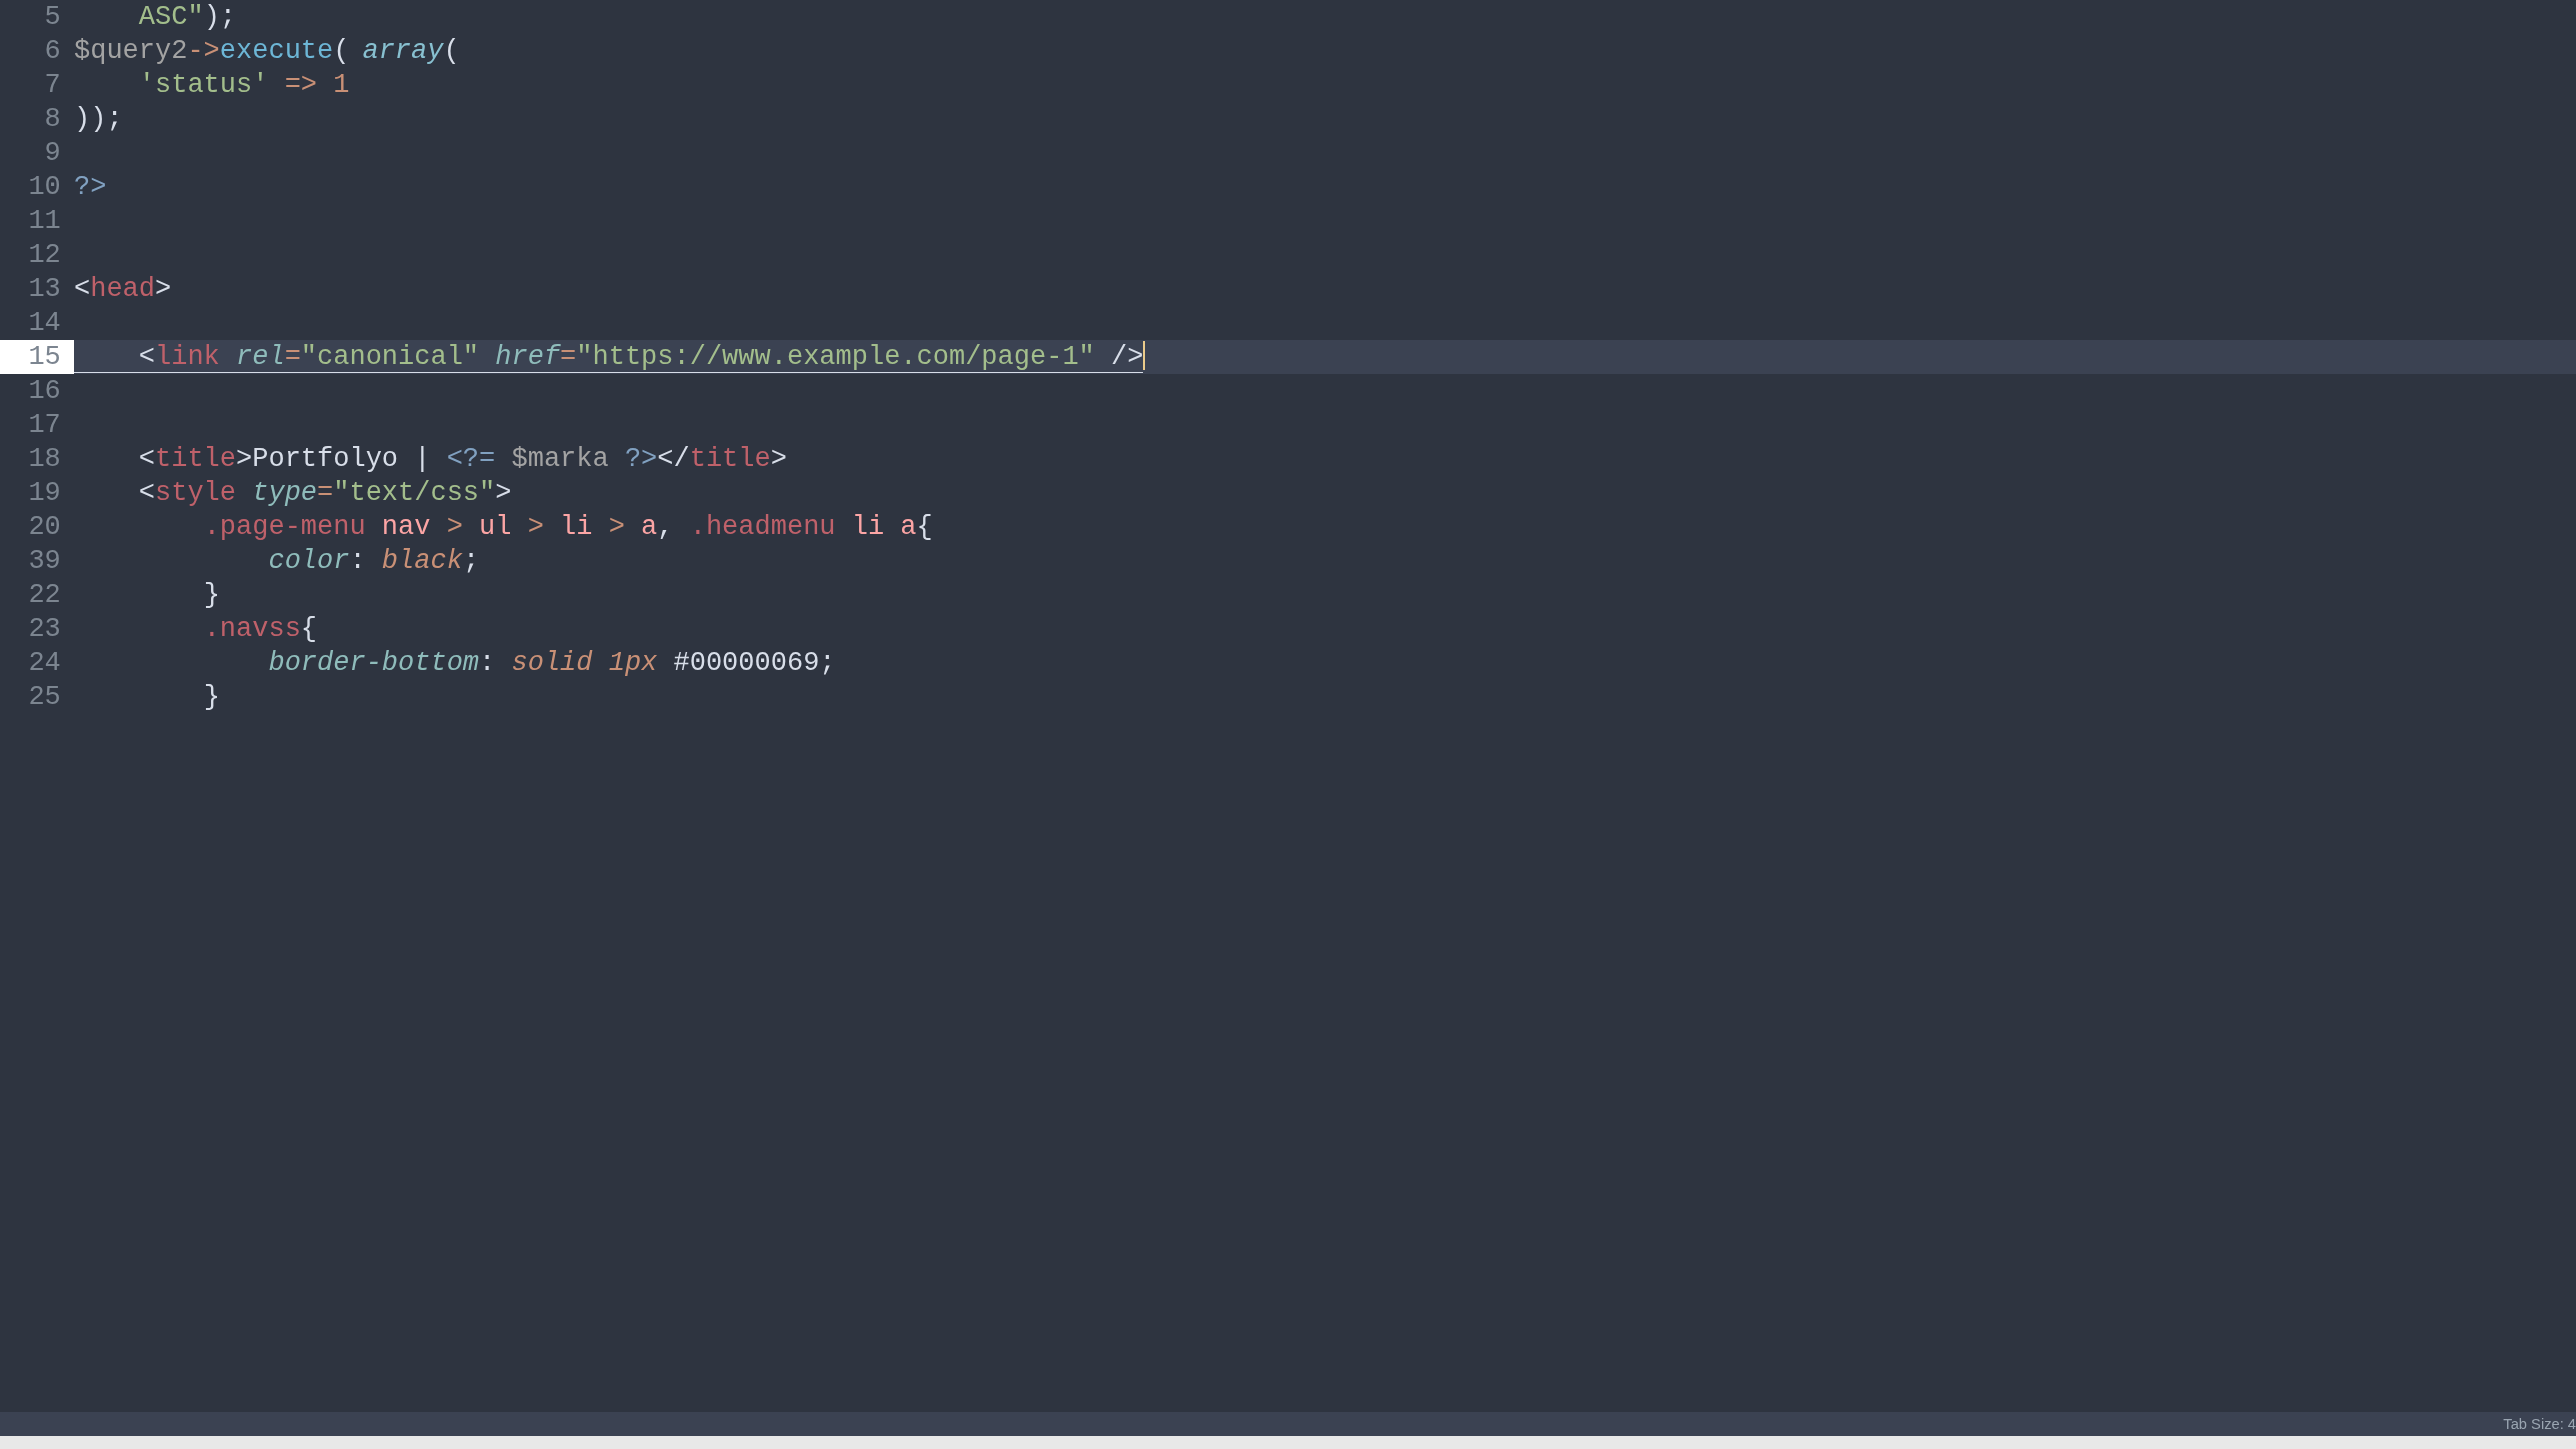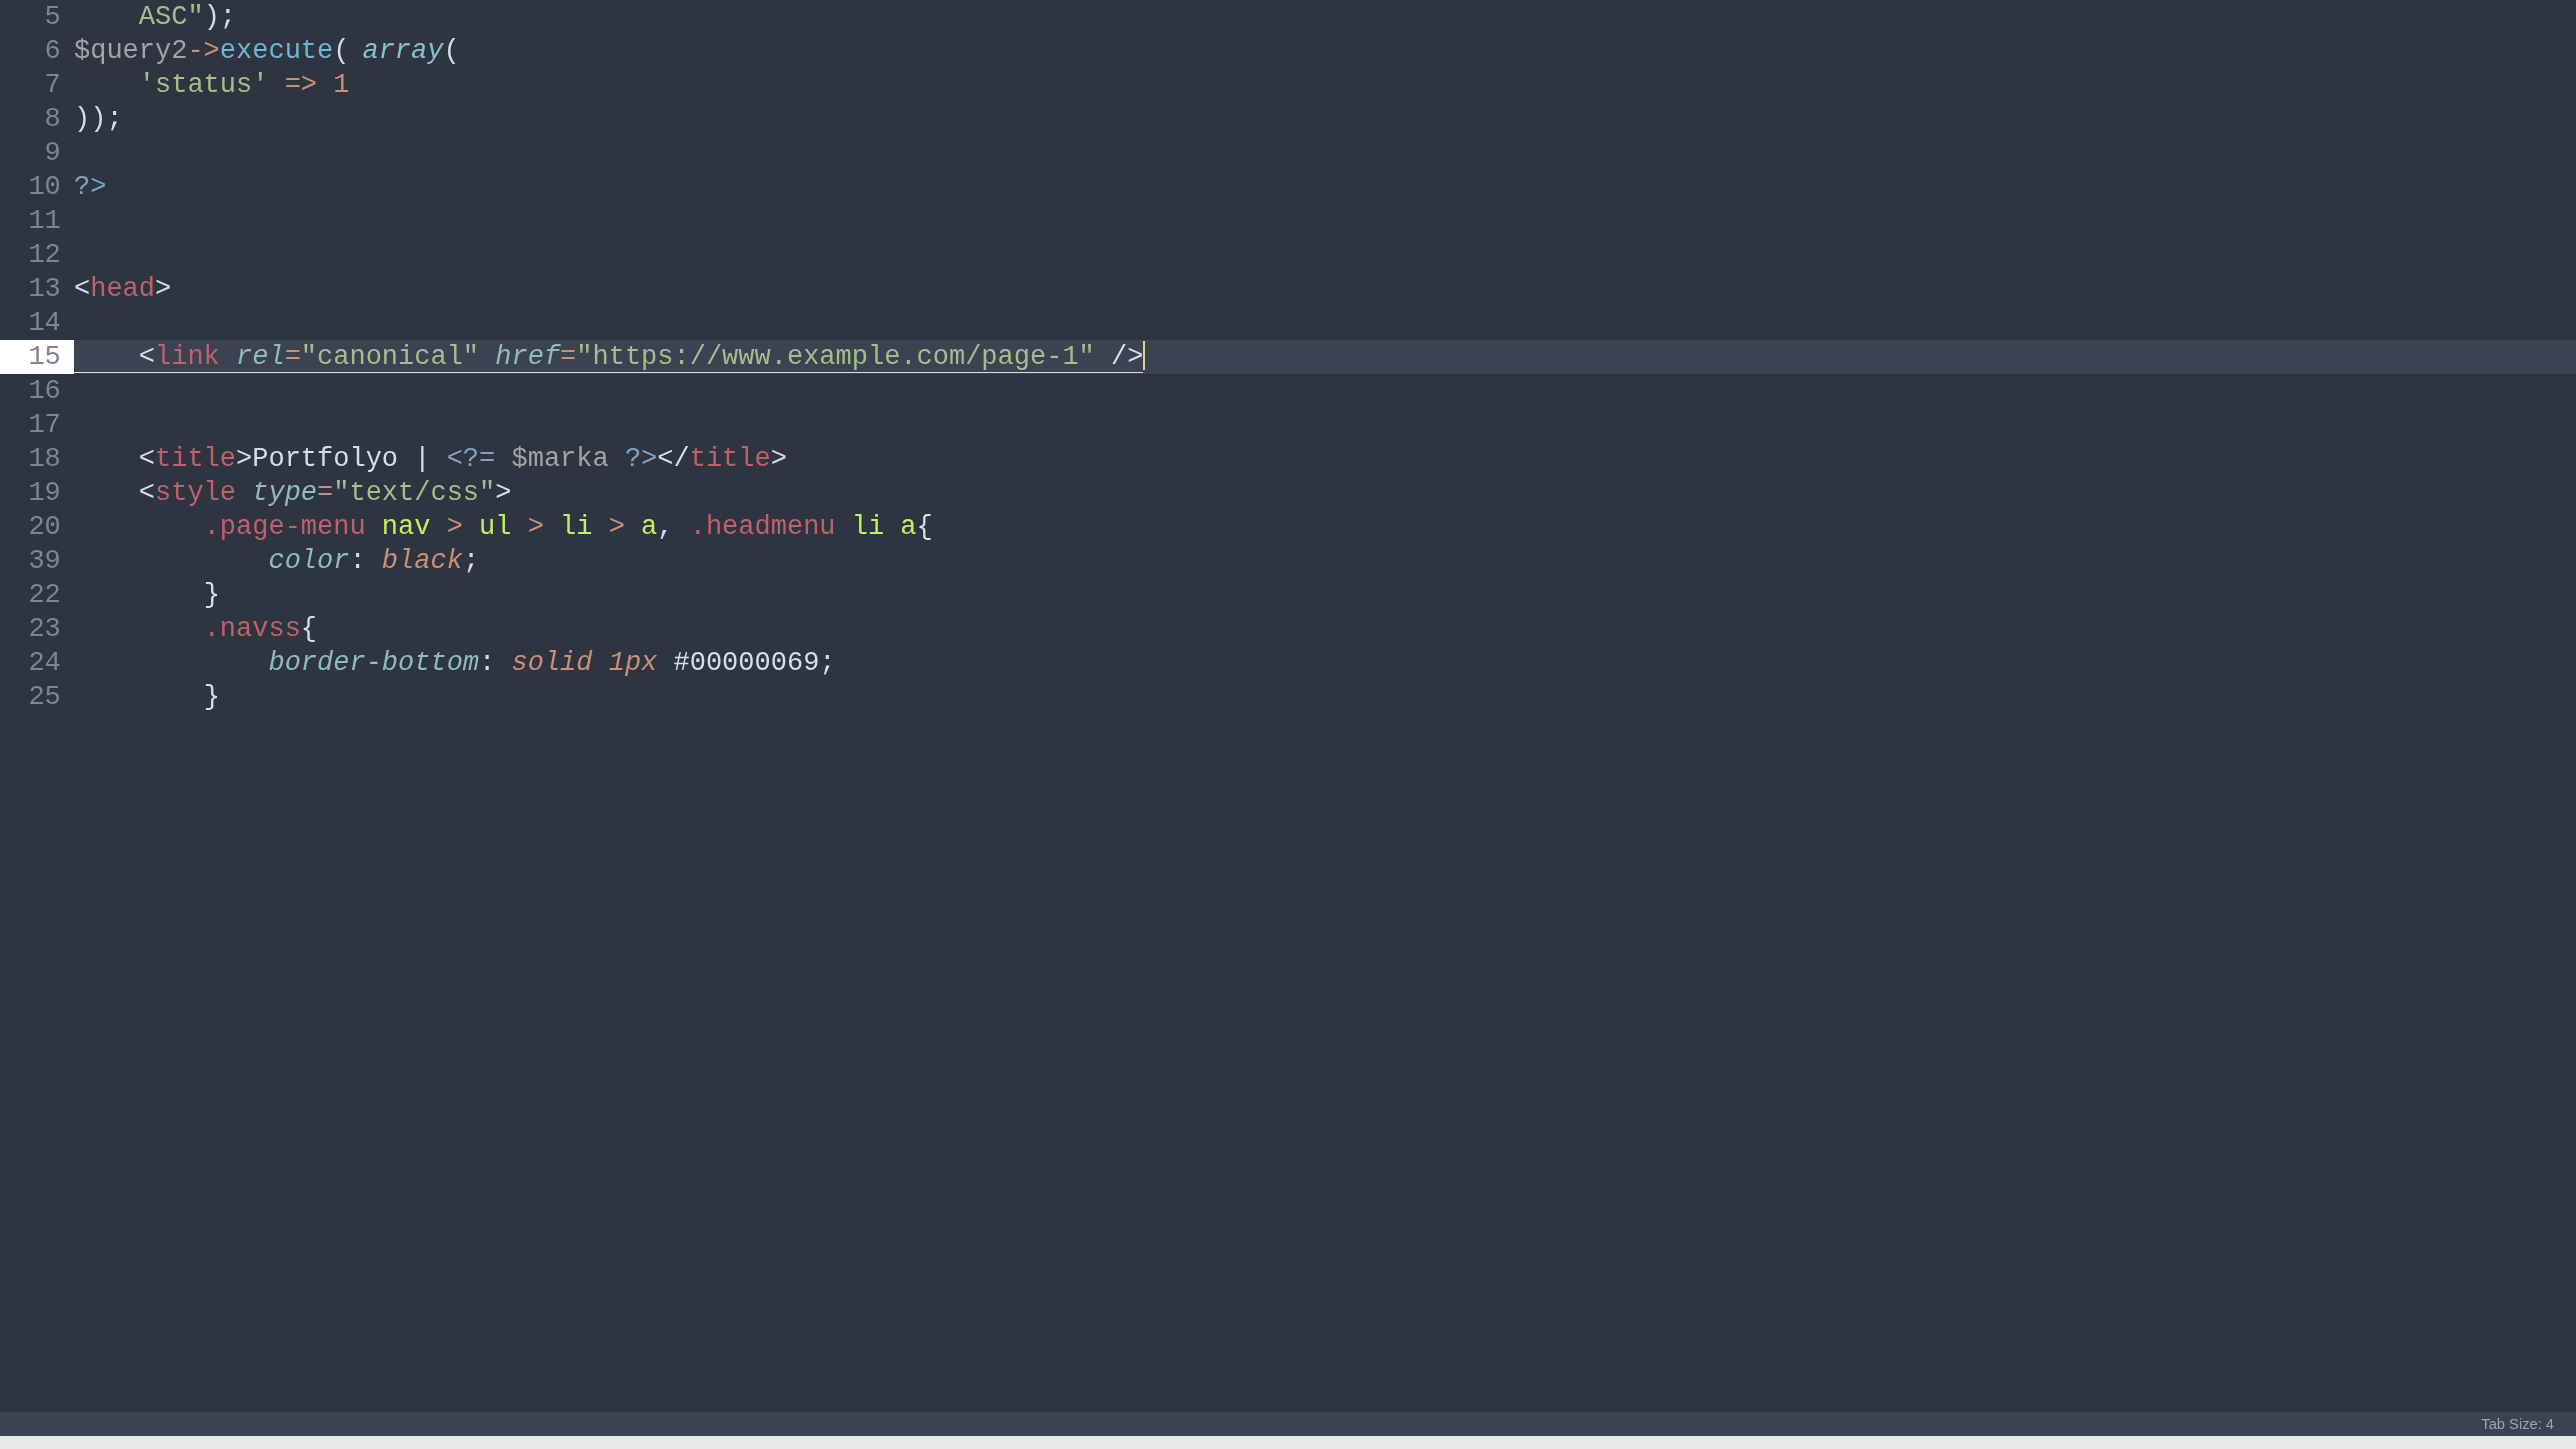--- a/index.html
+++ b/index.html
@@ -44,21 +44,21 @@
 .tok-arrow { color: #c99076; }
 .tok-func { color: #6db6d6; }
 .tok-builtin { color: #88c0d0; font-style: italic; margin-left: 13px; }
 .tok-str { color: #a3be8c; }
 .tok-num { color: #c99076; }
 .tok-php { color: #81a1c1; }
 .tok-tag { color: #bf616a; }
 .tok-bracket { color: #d8dee9; }
 .tok-attr { color: #8fbcbb; font-style: italic; }
 .tok-css-sel { color: #bf616a; }
-.tok-css-tag { color: #bef264; }
+.tok-css-tag { color: #fca5a5; }
 .tok-css-prop { color: #8fbcbb; font-style: italic; }
 .tok-css-val { color: #c99076; font-style: italic; }
 .tok-css-color { color: #d8dee9; }
 .underline {
   border-bottom: 1.5px solid #d8dee9;
 }
 .cursor {
   display: inline-block;
   width: 1.5px;
   height: 29px;
@@ -72,21 +72,20 @@
   bottom: 13.2px;
   right: 0;
   width: 100%;
   height: 23.6px;
   background: #3b4252;
   color: #9aa5b1;
   font-size: 14.7px;
   display: flex;
   justify-content: flex-end;
   align-items: center;
-  padding-right: 22px;
   font-family: -apple-system, 'Segoe UI', sans-serif;
 }
 .taskbar {
   position: absolute;
   bottom: 0;
   left: 0;
   right: 0;
   height: 13.2px;
   background: #e8e8e8;
 }

